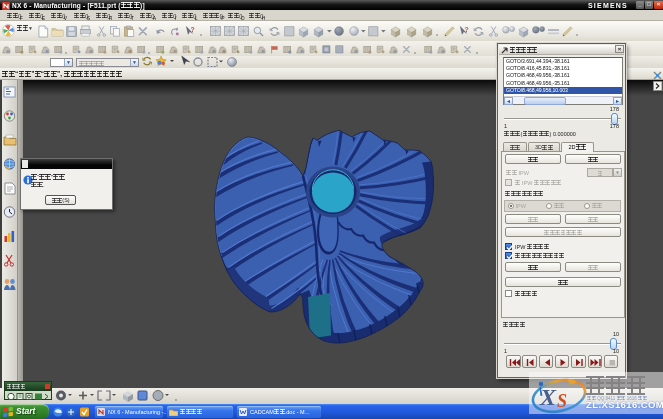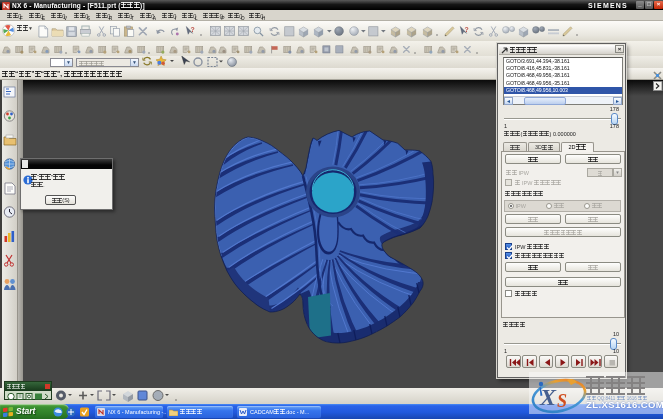--- a/index.html
+++ b/index.html
@@ -62,21 +62,21 @@
 .btn.dis{color:#a8a6a0}
 .gray{color:#a8a6a0}
 .cb{position:absolute;width:7px;height:7px;border:1px solid #8a8a84;background:#fff}
 .cb.on{background:linear-gradient(#5590e8,#2255b8);border-color:#1a3f8a}
 .cb.dis{background:#e6e4dd;border-color:#aaa8a0}
 .radio{display:inline-block;width:6px;height:6px;border:1px solid #9a988f;border-radius:50%;background:#fdfdfb;vertical-align:-1px;margin-right:1.5px}
 .pbtn{position:absolute;width:14.5px;height:13px;background:linear-gradient(#fbfaf8,#dcd9d1);border:1px solid #8b8b82;border-radius:2px}
 
 #btoolbar{left:0;top:388px;width:663px;height:16px;background:linear-gradient(#f0eee8,#d5d2c8)}
 #taskbar{left:0;top:404px;width:663px;height:15px;background:linear-gradient(#4b8df5 0%,#2a63e8 12%,#2159dd 55%,#1846b2 100%)}
-#start{position:absolute;left:0;top:0;width:69px;height:15px;border-radius:0 6px 6px 0;background:linear-gradient(#5fae48 0%,#3c9132 20%,#2e7d27 70%,#256d20 100%);box-shadow:inset 0 1px 1px rgba(255,255,255,.5)}
+#start{position:absolute;left:0;top:0;width:49px;height:15px;border-radius:0 6px 6px 0;background:linear-gradient(#5fae48 0%,#3c9132 20%,#2e7d27 70%,#256d20 100%);box-shadow:inset 0 1px 1px rgba(255,255,255,.5)}
 #start b{position:absolute;left:16px;top:2px;color:#fff;font-size:8.5px;font-style:italic;text-shadow:1px 1px 1px rgba(0,0,0,.5)}
 .tbtn{position:absolute;top:1.5px;height:12.5px;border-radius:2px;background:linear-gradient(#64a1f8,#3574ec 40%,#2a63dd);box-shadow:inset 0 1px 1px rgba(255,255,255,.35);color:#fff;font-size:5.5px}
 .tbtn span{position:absolute;left:13px;top:3px;white-space:nowrap}
 
 #wm{left:529px;top:372px;width:134px;height:42px;background:rgba(250,250,250,.5)}
 #wmtxt{position:absolute;left:56px;top:4px;color:#848282;font-size:20px;font-weight:bold}
 #wmurl{position:absolute;left:57px;top:27px;color:#fff;font-size:9.5px;font-weight:bold;letter-spacing:.4px;text-shadow:0 0 2px #4a6ab8}
 #ime{left:4px;top:381px;width:48px;height:19px;border:1px solid #1d3a1d;background:#cfdcc8}
 #imetop{position:absolute;left:0;top:0;width:100%;height:9px;background:linear-gradient(#35663a,#17381b);color:#e8f0e0;font-size:4.5px}
 </style></head><body>

